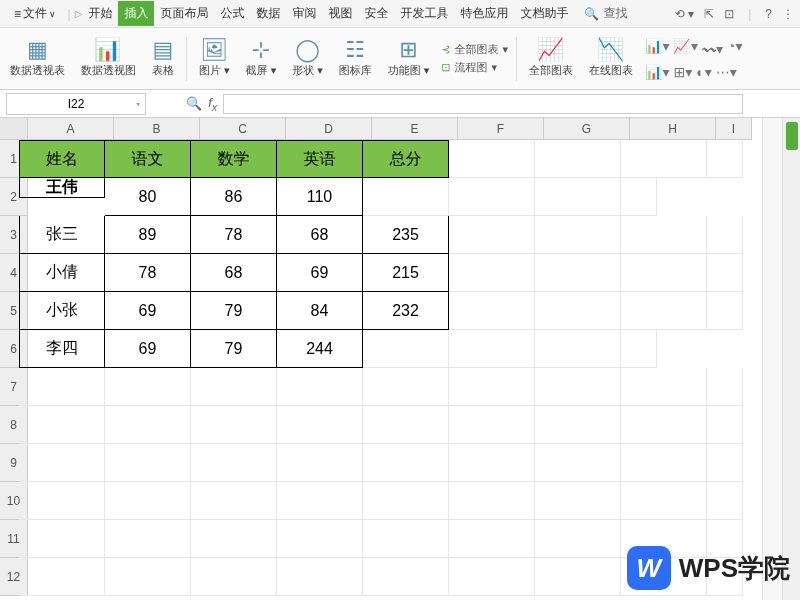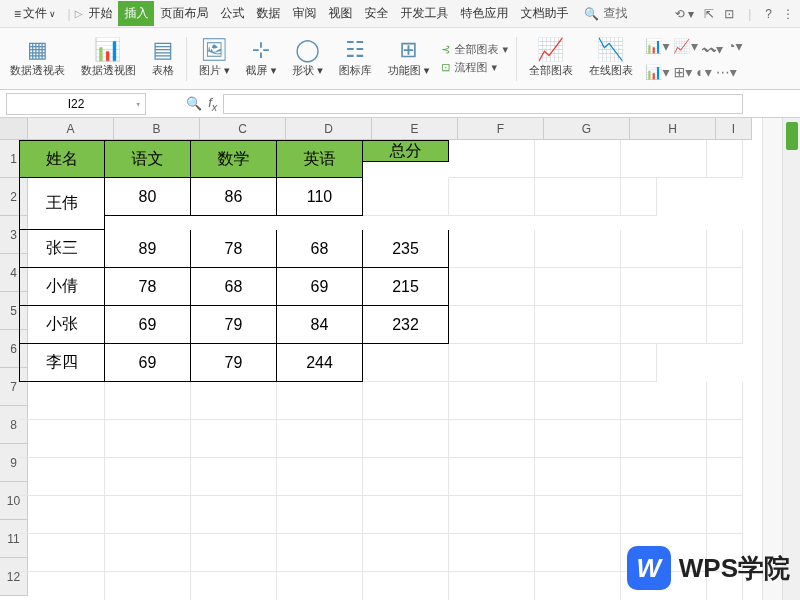--- a/index.html
+++ b/index.html
@@ -195,28 +195,28 @@
       <div class="row-h" style="height: 38px;">10</div>
       <div class="row-h" style="height: 38px;">11</div>
       <div class="row-h" style="height: 38px;">12</div>
     </div>
   <div class="cells">
       <div class="cell-row">
         <div class="cell data-cell hdr-cell top-edge left-edge" style="width: 86px; height: 38px;">姓名</div>
         <div class="cell data-cell hdr-cell top-edge" style="width: 86px; height: 38px;">语文</div>
         <div class="cell data-cell hdr-cell top-edge" style="width: 86px; height: 38px;">数学</div>
         <div class="cell data-cell hdr-cell top-edge" style="width: 86px; height: 38px;">英语</div>
-        <div class="cell data-cell hdr-cell top-edge" style="width: 86px; height: 22px;">总分</div>
-        <div class="cell" style="width: 86px; height: 38px;"></div>
-        <div class="cell" style="width: 86px; height: 38px;"></div>
-        <div class="cell" style="width: 86px; height: 38px;"></div>
-        <div class="cell" style="width: 36px; height: 38px;"></div>
-      </div>
-      <div class="cell-row">
-        <div class="cell data-cell left-edge" style="width: 86px; height: 52px;">王伟</div>
+        <div class="cell data-cell hdr-cell top-edge" style="width: 86px; height: 38px;">总分</div>
+        <div class="cell" style="width: 86px; height: 38px;"></div>
+        <div class="cell" style="width: 86px; height: 38px;"></div>
+        <div class="cell" style="width: 86px; height: 38px;"></div>
+        <div class="cell" style="width: 36px; height: 38px;"></div>
+      </div>
+      <div class="cell-row">
+        <div class="cell data-cell left-edge" style="width: 86px; height: 20px; font-weight: bold;">王伟</div>
         <div class="cell data-cell" style="width: 86px; height: 38px;">80</div>
         <div class="cell data-cell" style="width: 86px; height: 38px;">86</div>
         <div class="cell data-cell" style="width: 86px; height: 38px;">110</div>
         <div class="cell" style="width: 86px; height: 38px;"></div>
         <div class="cell" style="width: 86px; height: 38px;"></div>
         <div class="cell" style="width: 86px; height: 38px;"></div>
         <div class="cell" style="width: 36px; height: 38px;"></div>
       </div>
       <div class="cell-row">
         <div class="cell data-cell left-edge" style="width: 86px; height: 38px;">张三</div>

